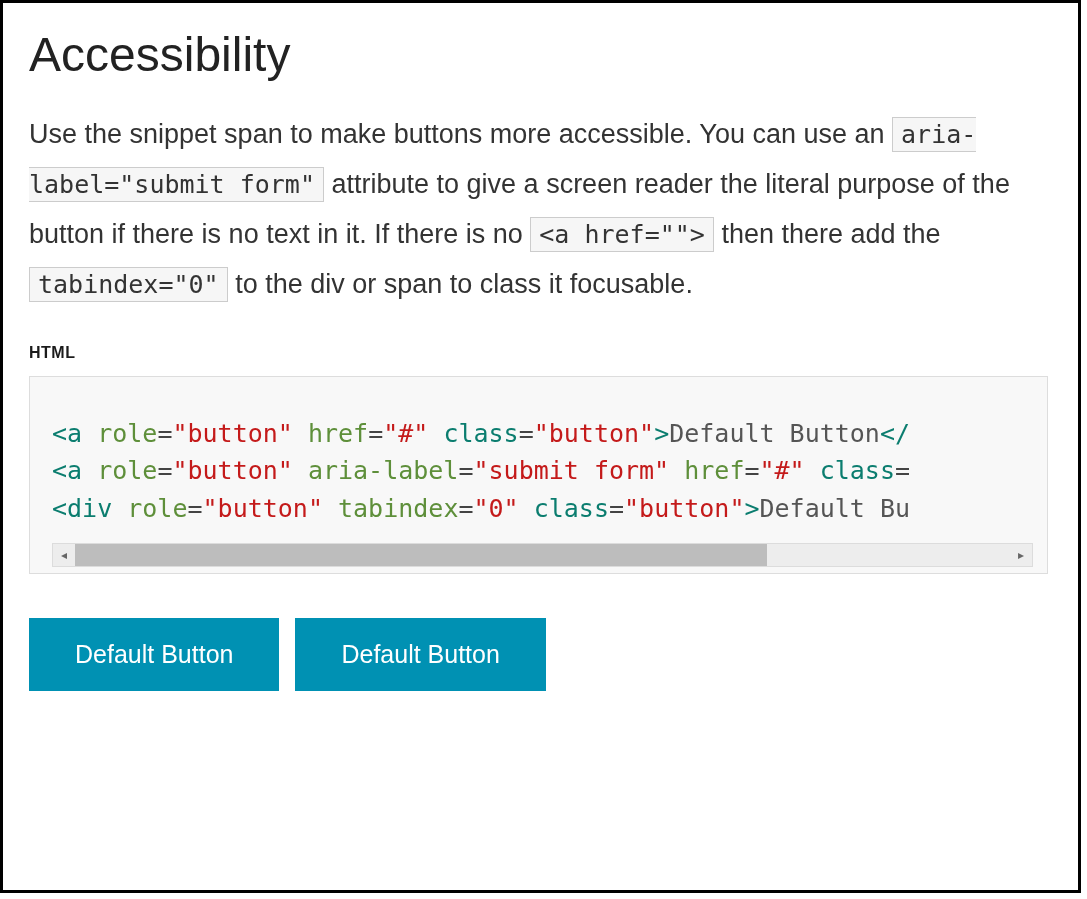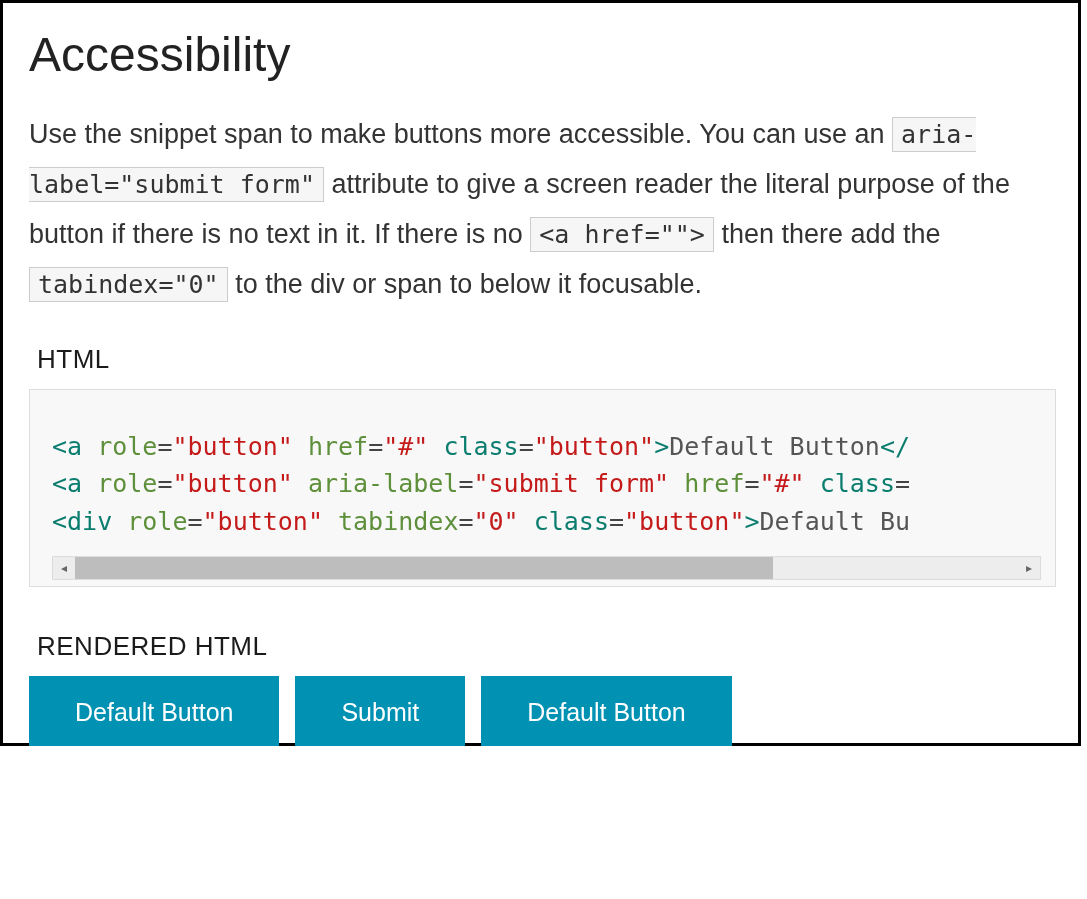--- a/index.html
+++ b/index.html
@@ -4,23 +4,23 @@
 <style>
   html,body{margin:0;padding:0;}
   body{
     font-family:Arial,Helvetica,sans-serif;
     background:#fff;
     color:#222;
   }
   .frame{
     border:3px solid #000;
     width:1081px;
-    height:746px;
+    height:893px;
     box-sizing:border-box;
-    padding:20px 22px 26px 26px;
+    padding:20px 30px 26px 26px;
     position:relative;
   }
   h1[data-name="page-title"]{
     font-size:48px;
     font-weight:400;
     margin:4px 0 28px 0;
     color:#222;
   }
   .desc{
     font-size:27px;
@@ -30,24 +30,24 @@
   }
   code.inline{
     font-family:Consolas,Menlo,monospace;
     font-size:25px;
     background:#f6f6f6;
     border:1px solid #ccc;
     padding:2px 8px 2px 8px;
     color:#333;
   }
   .section-label{
-    font-weight:400;
-    font-size:26px;
+    font-weight:700;
+    font-size:16px;
     letter-spacing:0.5px;
-    margin:0 0 14px 8px;
+    margin:0 0 14px 0;
     color:#1b1b1b;
   }
   .code-panel{
     background:#f8f8f8;
     border:1px solid #ddd;
     padding:38px 14px 6px 22px;
     box-sizing:border-box;
     margin-bottom:44px;
   }
   .code-scroll{
@@ -111,21 +111,21 @@
 
   <h1 data-name="page-title">Accessibility</h1>
 
   <p class="desc" data-name="description-paragraph">
     <span data-name="desc-text-1">Use the snippet span to make buttons more accessible. You can use an </span>
     <code class="inline" data-name="inline-code-aria-label">aria-label="submit form"</code>
     <span data-name="desc-text-2"> attribute to give a screen reader the literal purpose of the button if there is no text in it. If there is no </span>
     <code class="inline" data-name="inline-code-a-href">&lt;a href=""&gt;</code>
     <span data-name="desc-text-3"> then there add the </span>
     <code class="inline" data-name="inline-code-tabindex">tabindex="0"</code>
-    <span data-name="desc-text-4"> to the div or span to below it focusable.</span>
+    <span data-name="desc-text-4"> to the div or span to class it focusable.</span>
   </p>
 
   <div class="section-label" data-name="section-label-html">HTML</div>
 
   <div class="code-panel" data-name="code-panel">
     <div class="code-scroll" data-name="code-snippet">
 
       <div data-name="code-line-1">
         <span class="t-tag" data-name="code-token">&lt;a</span><span class="t-attr" data-name="code-token"> role</span><span class="t-punc" data-name="code-token">=</span><span class="t-val" data-name="code-token">"button"</span><span class="t-attr" data-name="code-token"> href</span><span class="t-punc" data-name="code-token">=</span><span class="t-val" data-name="code-token">"#"</span><span class="t-attr2" data-name="code-token"> class</span><span class="t-punc" data-name="code-token">=</span><span class="t-val" data-name="code-token">"button"</span><span class="t-tag" data-name="code-token">&gt;</span><span class="t-txt" data-name="code-token">Default Button</span><span class="t-tag" data-name="code-token">&lt;/</span>
       </div>
@@ -144,21 +144,19 @@
       </div>
       <div class="sb-track" data-name="scrollbar-track">
         <div class="sb-thumb" data-name="scrollbar-thumb"></div>
       </div>
       <div class="sb-btn" data-name="scroll-right-button">
         <span data-name="triangle-right-icon">▸</span>
       </div>
     </div>
   </div>
 
-  <div class="section-label" data-name="section-label-rendered">RENDERED HTML</div>
 
   <div class="rendered-row" data-name="rendered-buttons-row">
     <button class="rbtn" data-name="default-button-1">Default Button</button>
-    <button class="rbtn" data-name="submit-button">Submit</button>
     <button class="rbtn" data-name="default-button-2">Default Button</button>
   </div>
 
 </div>
 
 </body></html>

